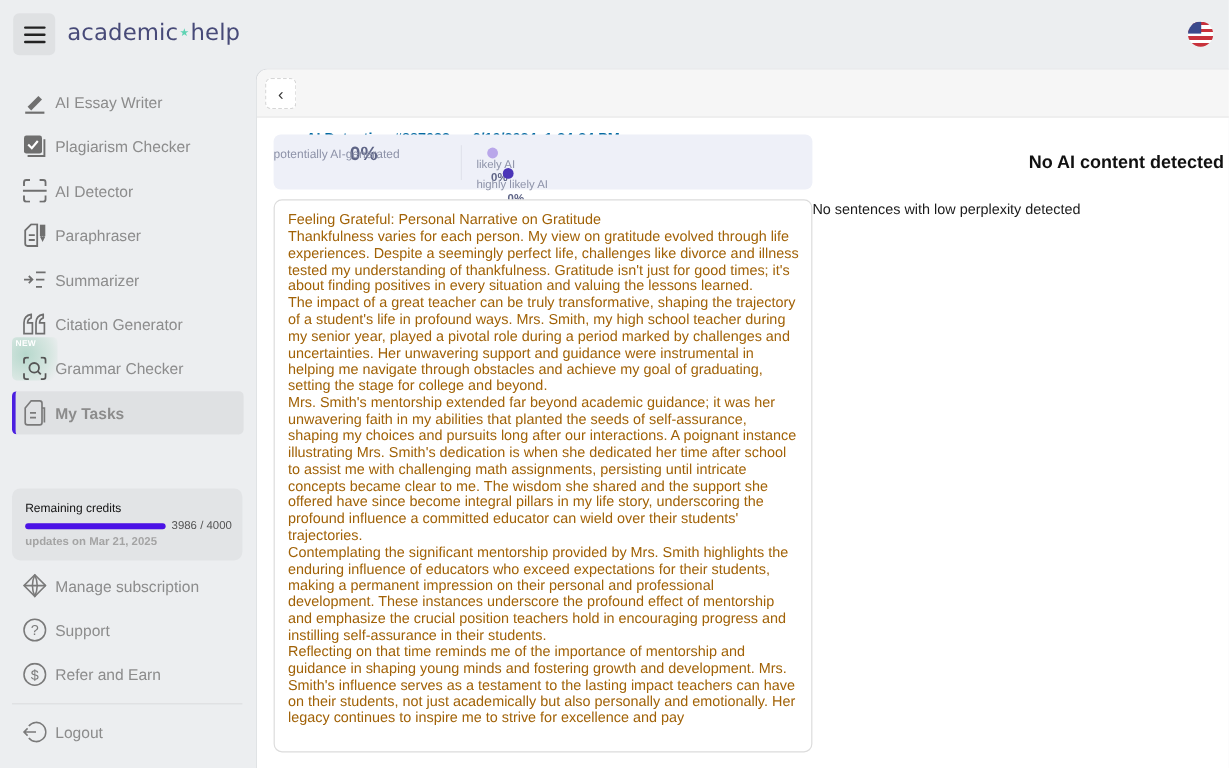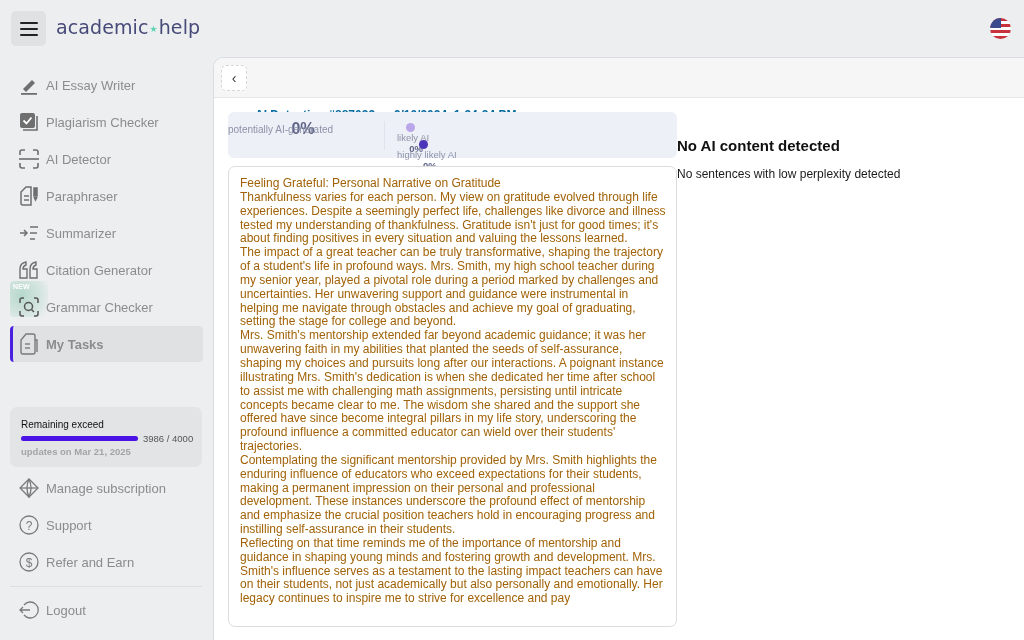--- a/index.html
+++ b/index.html
@@ -91,21 +91,21 @@
 
   .essay-box {
     position: absolute; left: 14px; top: 108px; width: 449px; height: 461px;
     border: 1px solid #dcdcdc; border-radius: 7px; overflow: hidden; background: #fff;
   }
   .essay-text {
     padding: 10px 10px 0 11px; font-size: 12px; line-height: 13.85px; color: #a16207;
     white-space: pre-line; cursor: text;
   }
 
-  .result-title { position: absolute; left: 463px; top: 79px; width: 343px; text-align: left; font-size: 15px; font-weight: bold; color: #111; }
+  .result-title { position: absolute; left: 463px; top: 69px; width: 343px; text-align: right; font-size: 15px; font-weight: bold; color: #111; }
   .result-sub { position: absolute; left: 463px; top: 109px; width: 343px; font-size: 12px; color: #1a1a1a; }
 </style>
 </head>
 <body>
 
 <div class="topbar">
   <div class="menu-btn">
     <span></span>
     <span></span>
     <span></span>
@@ -202,21 +202,21 @@
           <line x1="6" y1="11" x2="11" y2="11"></line>
           <line x1="6" y1="15" x2="11" y2="15"></line>
           <path d="M16 7 H18 V19"></path>
         </svg>
     </span>
     <span class="label">My Tasks</span>
   </div>
 </nav>
 
 <div class="credits">
-  <div class="title">Remaining exceed</div>
+  <div class="title">Remaining credits</div>
   <div class="bar-track">
     <div class="bar-fill" style="width:99.6%"></div>
   </div>
   <div class="count">3986 / 4000</div>
   <div class="updates">updates on Mar 21, 2025</div>
 </div>
 
 <div class="nav-item" style="top:470px">
   <span class="icon">
     <svg width="20" height="20" viewBox="0 0 20 20" fill="none" stroke="#7a7a7a" stroke-width="1.3">

